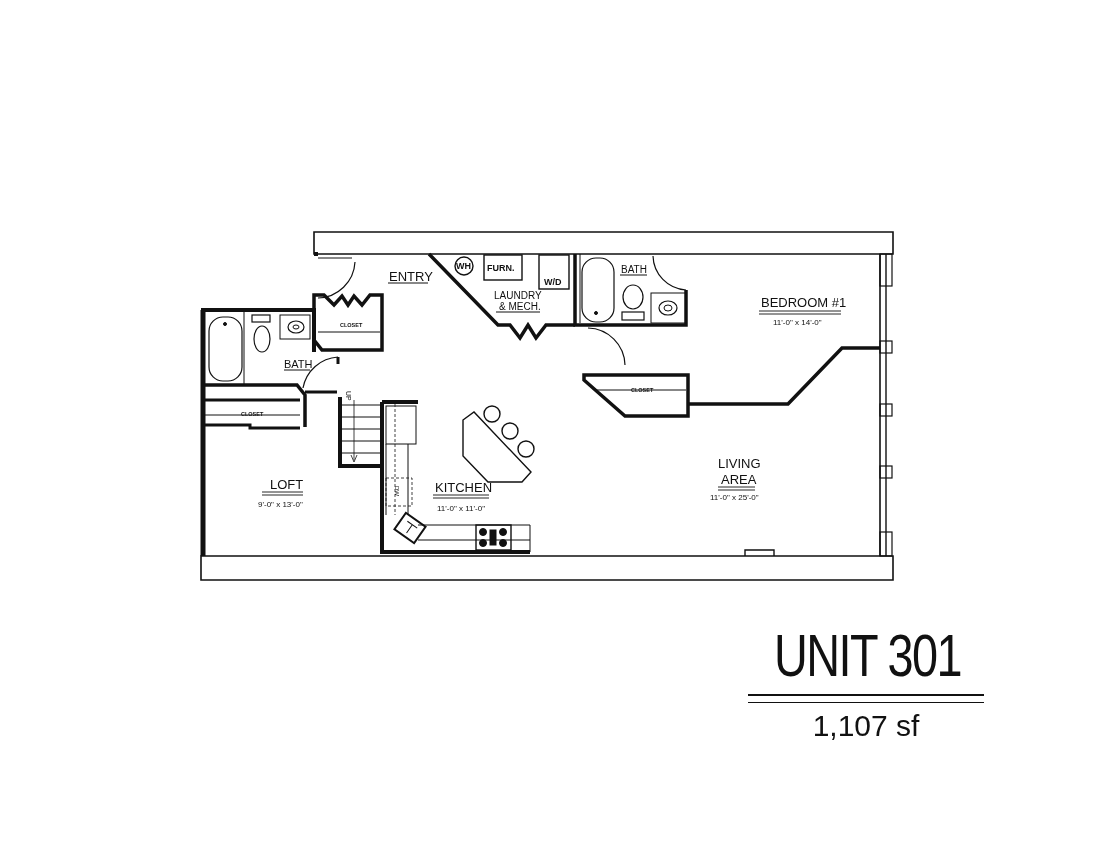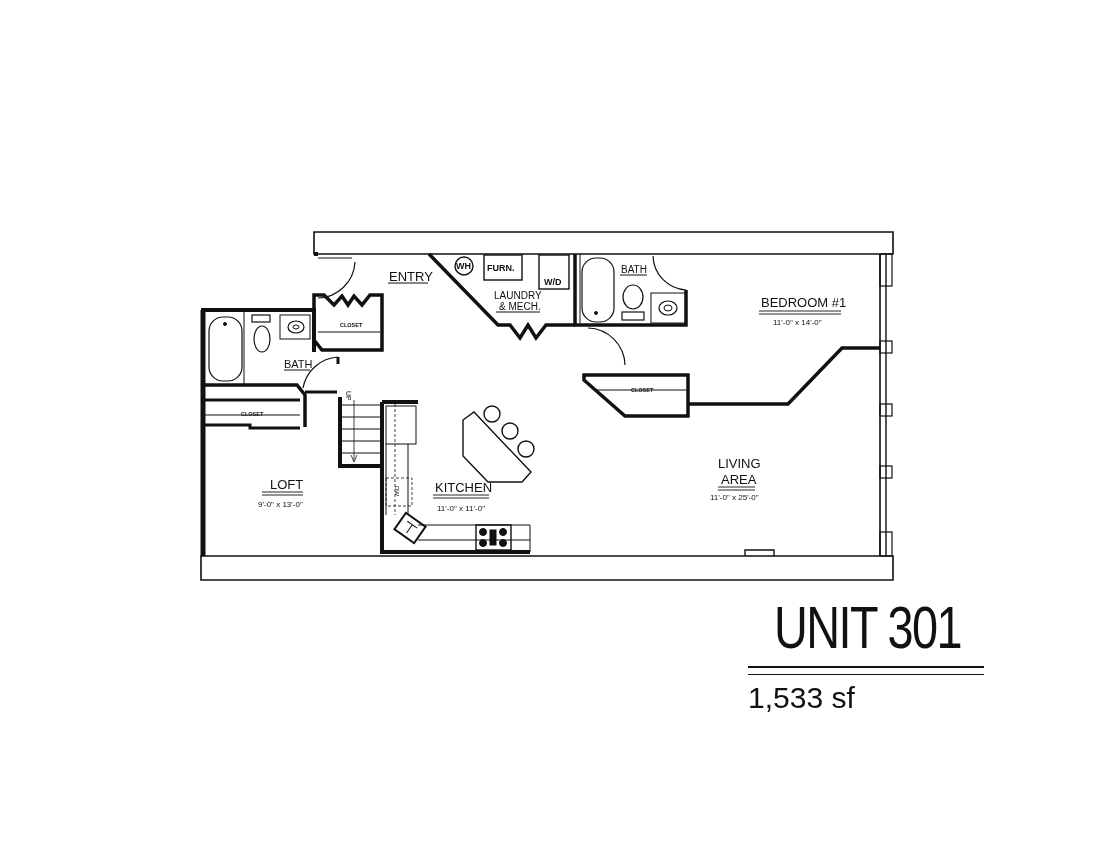--- a/index.html
+++ b/index.html
@@ -3,21 +3,21 @@
   <meta charset="utf-8">
   <style>
     html, body { margin: 0; padding: 0; background: #ffffff; }
     body { width: 1095px; height: 844px; position: relative; overflow: hidden; font-family: "Liberation Sans", sans-serif; }
     #plan { position: absolute; left: 0; top: 0; width: 1095px; height: 844px; }
     .lbl { font-family: "Liberation Sans Narrow", "Liberation Sans", sans-serif; fill: #111; }
     .room { font-size: 13px; }
     .dim { font-size: 8px; }
     .tiny { font-size: 5.5px; font-weight: bold; }
     .fix { font-size: 9px; font-weight: bold; }
-    .unit-block { position: absolute; left: 748px; top: 596px; width: 236px; color: #111; }
+    .unit-block { position: absolute; left: 748px; top: 624px; width: 236px; text-align: center; color: #111; }
     .unit-title { font-family: "Liberation Sans", sans-serif; font-size: 60px; line-height: 64px; letter-spacing: -2px; transform: scaleX(0.78); transform-origin: center; white-space: nowrap; }
     .unit-rule { height: 6px; border-top: 2px solid #111; border-bottom: 1.5px solid #111; margin-top: 6px; }
     .unit-area { font-family: "Liberation Sans", sans-serif; font-size: 30px; margin-top: 6px; }
   </style>
 </head>
 <body>
 
 <svg id="plan" viewBox="0 0 1095 844" xmlns="http://www.w3.org/2000/svg">
   <g fill="none" stroke="#111" stroke-linejoin="miter">
 
@@ -142,14 +142,14 @@
   <text class="lbl fix" x="456" y="269">WH</text>
   <text class="lbl fix" x="487" y="271">FURN.</text>
   <text class="lbl fix" x="544" y="285">W/D</text>
   <text class="lbl" style="font-size:6px" transform="rotate(90 397 490)" x="393" y="492">DW</text>
   <text class="lbl" style="font-size:7px" transform="rotate(90 348 396)" x="343" y="398">UP</text>
 </svg>
 
 <div class="unit-block">
   <div class="unit-title">UNIT 301</div>
   <div class="unit-rule"></div>
-  <div class="unit-area">1,533 sf</div>
+  <div class="unit-area">1,107 sf</div>
 </div>
 
 </body></html>

